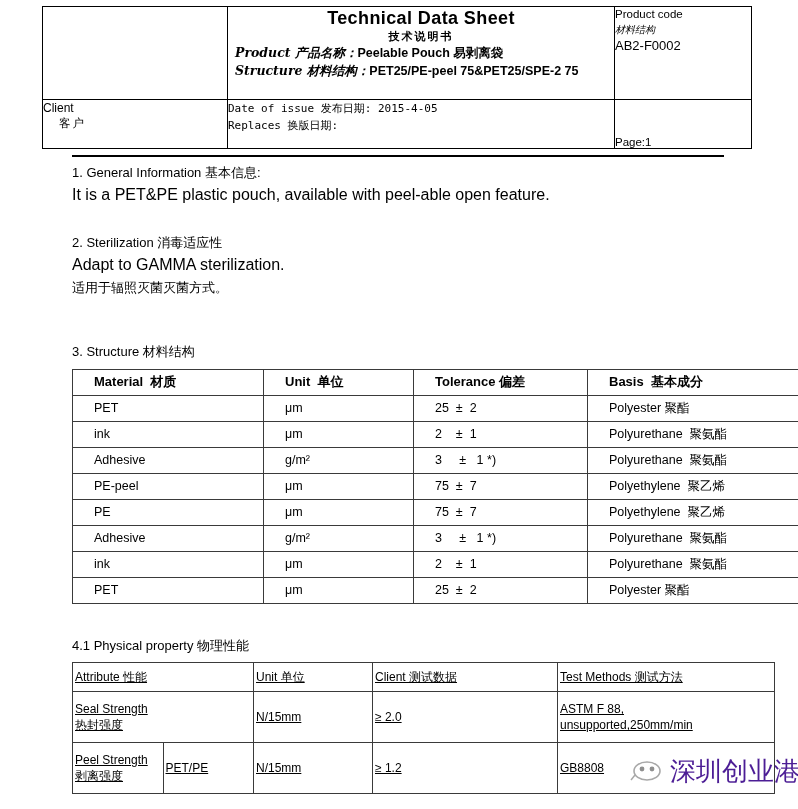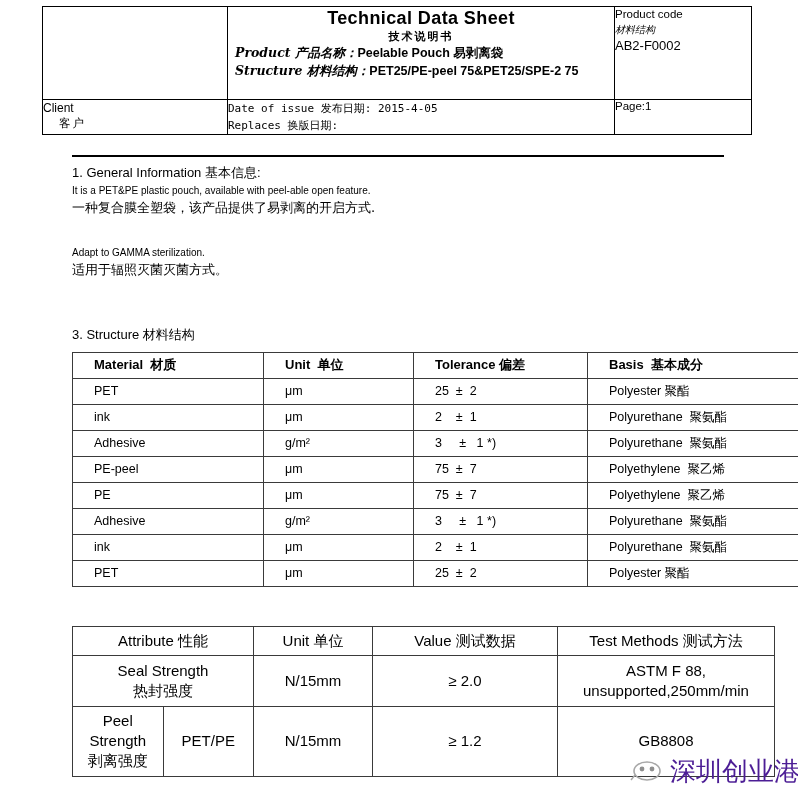--- a/index.html
+++ b/index.html
@@ -88,21 +88,21 @@
     margin-left: 16px;
   }
   .date-cell { padding: 5px 0 3px 8px; }
   .date-line {
     font-family: "DejaVu Sans Mono", monospace;
     font-size: 11px;
     line-height: 1.55;
     white-space: nowrap;
   }
   .page-cell { padding: 4px 0 0 6px; }
-  .page-text { font-size: 11.5px; }
+  .page-text { font-size: 11.5px; margin-top: 36px; }
 
   
   .divider {
     position: absolute;
     left: 72px;
     top: 155px;
     width: 652px;
     height: 2px;
     background: #000;
   }
@@ -113,21 +113,21 @@
     left: 72px;
     top: 163px;
     width: 690px;
   }
   .sec-head {
     font-size: 13px;
     line-height: 1.5;
     white-space: nowrap;
   }
   .para {
-    font-size: 10px;
+    font-size: 16px;
     line-height: 1.55;
     white-space: nowrap;
   }
   .cn-text {
     font-family: "DejaVu Serif", serif;
     font-size: 13px;
     line-height: 1.6;
     white-space: nowrap;
   }
   .cn-inline { font-family: "DejaVu Serif", serif; }
@@ -163,25 +163,25 @@
 
   
   .phys-table {
     border-collapse: collapse;
     table-layout: fixed;
     width: 682px;
     margin-top: 7px;
   }
   .phys-table td {
     border: 1.2px solid #3a3a3a;
-    text-align: center;
     vertical-align: middle;
-    font-size: 15px;
+    font-size: 12px;
     padding: 4px 2px;
     line-height: 1.35;
+    text-decoration: underline;
   }
   .phys-table .hdr td { height: 20px; }
   .phys-table .p0 { width: 176px; }
   .phys-table .p0a { width: 90px; }
   .phys-table .p0b { width: 86px; }
   .phys-table .p1 { width: 114px; }
   .phys-table .p2 { width: 180px; }
   .phys-table .p3 { width: 212px; }
   .phys-row-tall td { height: 42px; }
   .two-line span { display: block; }
@@ -252,24 +252,24 @@
   </tr>
 </tbody>
   </table>
 
 <div class="divider"></div>
 
 <div class="body-wrap">
 
   <div class="sec-head">1. General Information 基本信息:</div>
   <div class="para">It is a PET&amp;PE plastic pouch, available with peel-able open feature.</div>
-  <div class="cn-text">一种复合膜全塑袋，该产品提供了易剥离的开启方式.</div>
 
   <div class="gap-lg"></div>
 
+  <div class="sec-head">2. Sterilization  消毒适应性</div>
   <div class="para">Adapt to GAMMA sterilization.</div>
   <div class="cn-text">适用于辐照灭菌灭菌方式。</div>
 
   <div class="gap-xl"></div>
 
   <div class="sec-head">3. Structure 材料结构</div>
 
   <table class="struct-table">
     <thead>
       <tr>
@@ -329,27 +329,28 @@
         <td>Polyester 聚酯</td>
       </tr>
     </tbody>
   </table>
 
   <div class="gap-md"></div>
 
 
   <div class="gap-md"></div>
 
+  <div class="sec-head">4.1 Physical property 物理性能</div>
 
   <table class="phys-table">
     <tbody>
       <tr class="hdr">
         <td class="p0" colspan="2">Attribute 性能</td>
         <td class="p1">Unit 单位</td>
-        <td class="p2">Value 测试数据</td>
+        <td class="p2">Client 测试数据</td>
         <td class="p3">Test Methods 测试方法</td>
       </tr>
 
       <tr class="phys-row-tall">
         <td class="p0 two-line" colspan="2">
           <span>Seal Strength</span>
           <span class="cn-inline">热封强度</span>
         </td>
         <td class="p1">N/15mm</td>
         <td class="p2">≥ 2.0</td>

